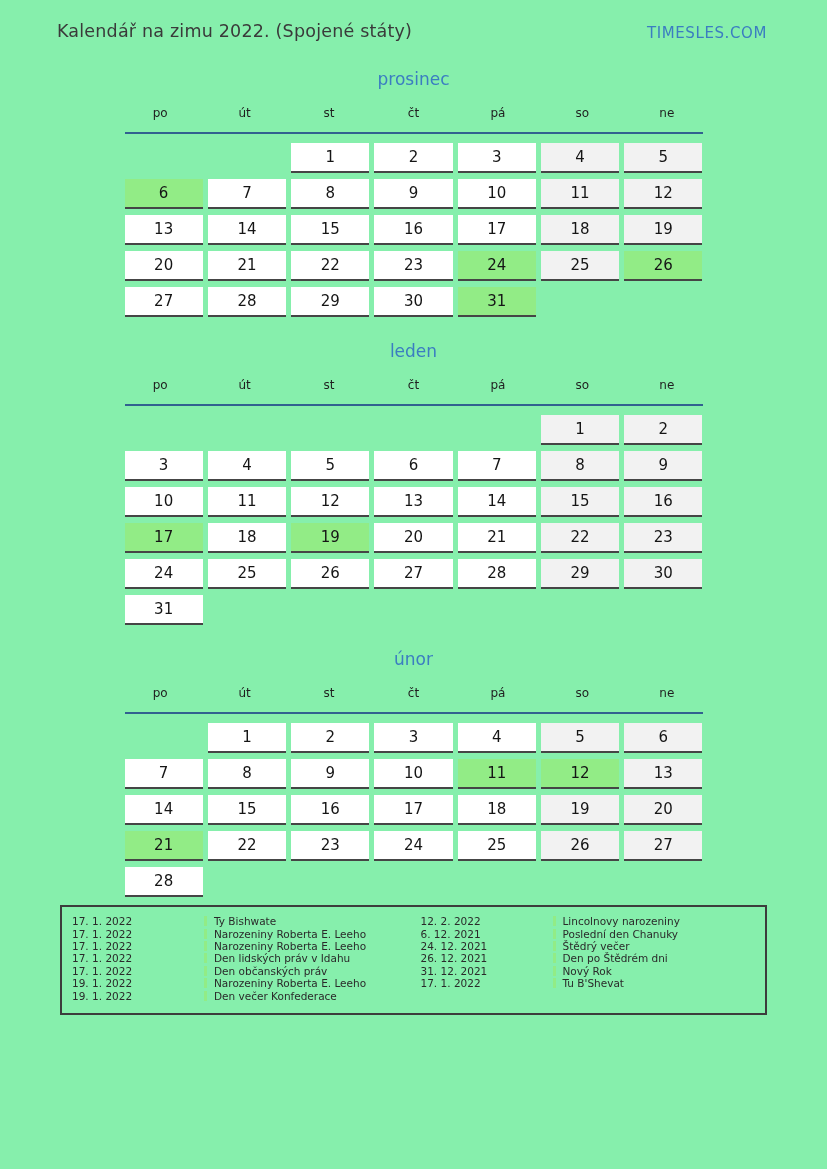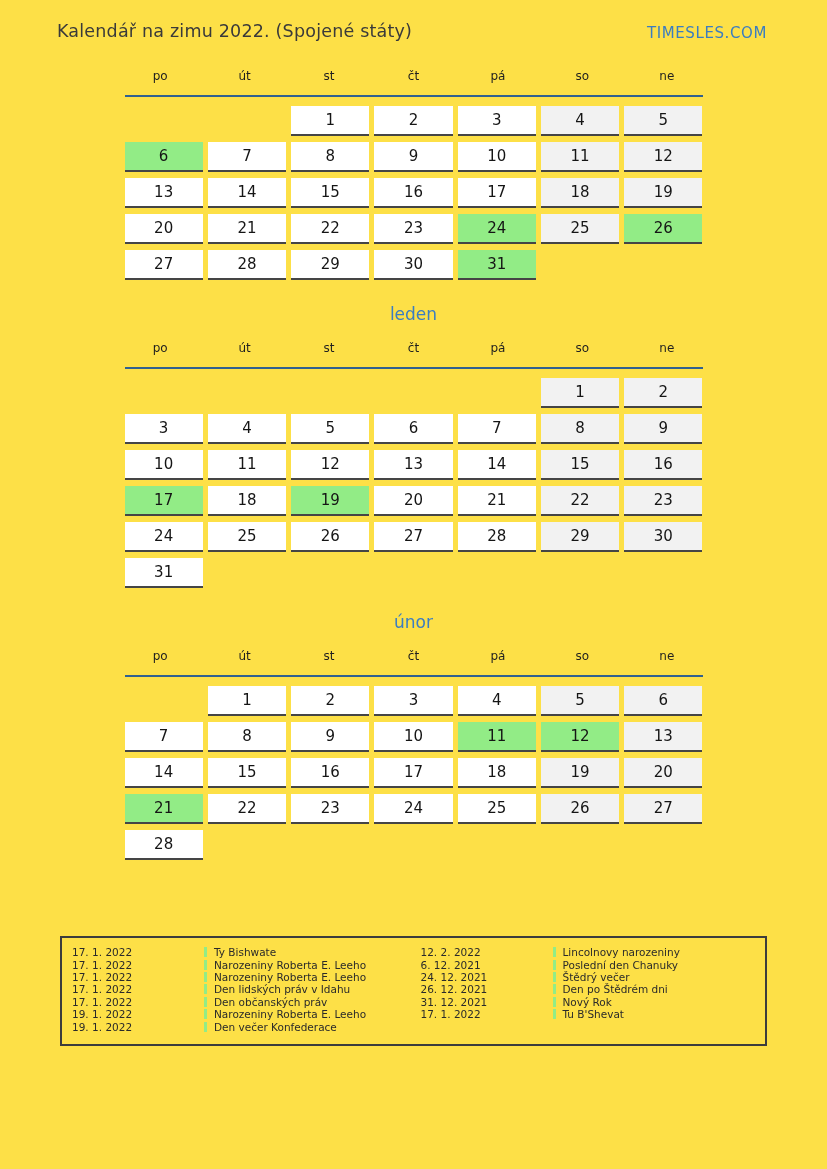--- a/index.html
+++ b/index.html
@@ -3,21 +3,21 @@
 <meta charset="utf-8">
 <style>
   html, body { margin: 0; padding: 0; background: #ffffff; }
   body {
     width: 827px; height: 1169px;
     font-family: "DejaVu Sans", "Liberation Sans", sans-serif;
     color: #1a1a1a;
     position: relative;
     overflow: hidden;
   }
-  .page { width: 827px; height: 1169px; position: relative; background: #fde047; }
+  .page { width: 827px; height: 1169px; position: relative; background: #86efac; }
 
   
   .top-bar {
     display: flex; justify-content: space-between; align-items: flex-start;
     padding: 21px 60px 0 57px;
   }
   .page-title { font-size: 17.5px; color: #3a3a3a; letter-spacing: 0.2px; }
   .site-link {
     font-size: 15px; color: var(--accent-blue, #2b7bc3);
     text-decoration: none; letter-spacing: 0.6px; margin-top: 3px;
@@ -46,21 +46,21 @@
     font-size: 15px; color: #151515;
     border-bottom: 2px solid #454545;
     background: #ffffff;
   }
   .cell.w { background: var(--weekend-grey, #f2f2f2); }
   .cell.h { background: var(--holiday-green, #92ec86); }
   .cell.e { border-bottom-color: transparent; background: transparent; }
 
   
   .legend {
-    position: absolute; left: 60px; top: 936px;
+    position: absolute; left: 60px; top: 905px;
     width: 707px; height: 110px; box-sizing: border-box;
     border: 2px solid #3c3c3c;
     padding: 8px 10px 6px 10px;
     display: grid; grid-template-columns: 1fr 1fr; column-gap: 14px;
     align-content: start;
   }
   .legend-col { display: flex; flex-direction: column; }
   .legend-item { display: flex; align-items: center; height: 12.4px; }
   .legend-date {
     width: 132px; flex-shrink: 0;
@@ -77,20 +77,21 @@
 
 <div class="page">
 
   <div class="top-bar">
     <div class="page-title">Kalendář na zimu 2022. (Spojené státy)</div>
     <a class="site-link">TIMESLES.COM</a>
   </div>
 
   <div class="months">
       <div class="month">
+        <div class="month-title">prosinec</div>
         <div class="week-head">
           <div class="wd">po</div>
           <div class="wd">út</div>
           <div class="wd">st</div>
           <div class="wd">čt</div>
           <div class="wd">pá</div>
           <div class="wd">so</div>
           <div class="wd">ne</div>
         </div>
         <div class="head-rule"></div>

